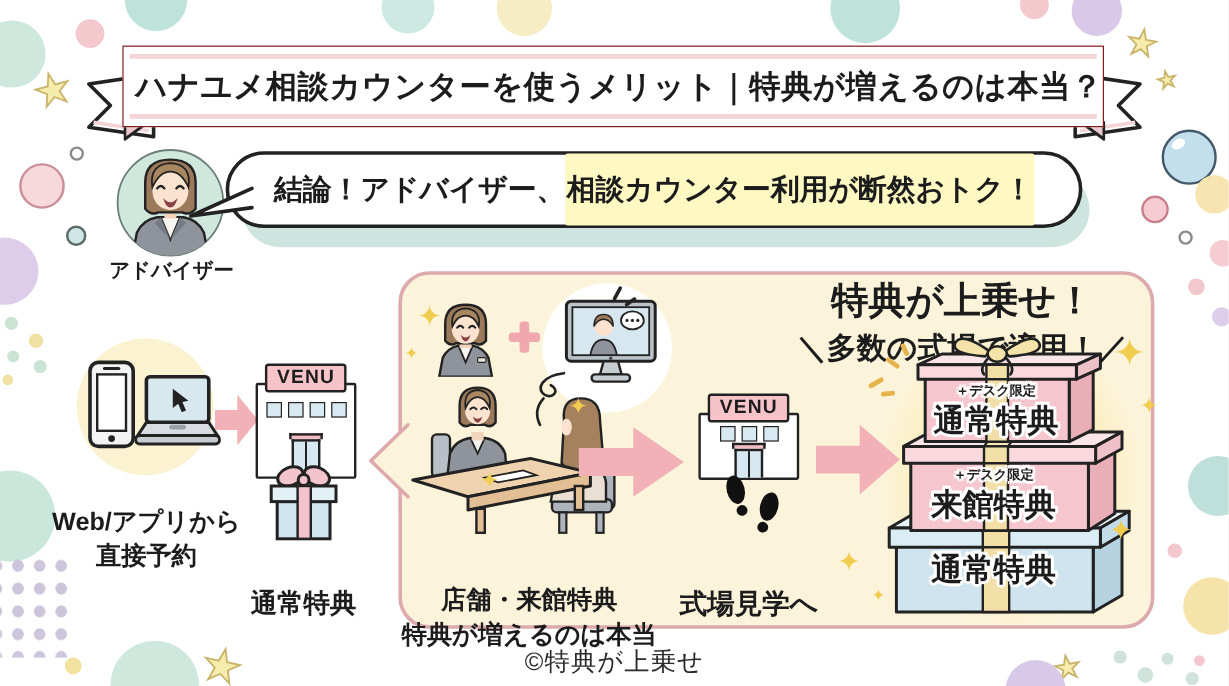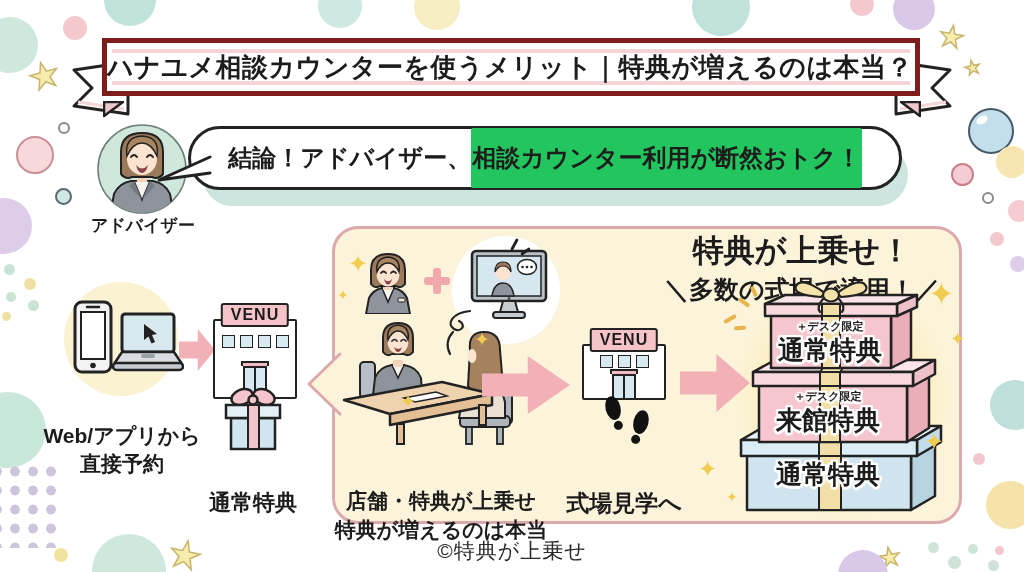--- a/index.html
+++ b/index.html
@@ -11,36 +11,36 @@
   
   .dot{position:absolute;border-radius:50%;z-index:0;}
   .ring{position:absolute;border-radius:50%;z-index:0;box-sizing:border-box;}
   .star{position:absolute;z-index:0;color:#f6ecab;-webkit-text-stroke:1.5px #c9b46c;line-height:1;font-family:"DejaVu Sans",sans-serif;}
   .sparkle{position:absolute;color:#f0cc4f;line-height:1;z-index:4;font-family:"DejaVu Sans",sans-serif;}
   .dash{position:absolute;background:#222;border-radius:2px;z-index:4;}
   .dash.y{background:#e7b44c;}
   .polka{position:absolute;width:72px;height:86px;z-index:0;
     background:radial-gradient(#cdc5dc 4.5px,transparent 5px);background-size:18px 19px;}
   
-  .banner-bar{position:absolute;left:102px;top:38px;width:818px;height:58px;background:#fff;
-    border:5px solid #7f1d1d;display:flex;align-items:center;justify-content:flex-start;z-index:3;box-sizing:border-box;}
+  .banner-bar{position:absolute;left:102px;top:38px;width:818px;height:68px;background:#fff;
+    border:1px solid #7f1d1d;display:flex;align-items:center;justify-content:flex-end;z-index:3;box-sizing:border-box;}
   .banner-bar::before,.banner-bar::after{content:"";position:absolute;left:5px;right:5px;height:4px;background:#f3d5d8;}
   .banner-bar::before{top:6px;} .banner-bar::after{bottom:6px;}
   .banner-title{font-size:26px;font-weight:800;letter-spacing:0.5px;white-space:nowrap;z-index:1;}
   .tail{position:absolute;z-index:1;}
   .fold{position:absolute;z-index:2;}
   
   .advisor-label{position:absolute;left:83px;top:214px;width:120px;text-align:center;
     font-size:17px;font-weight:800;z-index:3;}
   .bubble-shadow{position:absolute;left:202px;top:144px;width:706px;height:62px;border-radius:32px;
     background:#cde5de;z-index:1;}
   .bubble{position:absolute;left:188px;top:126px;width:714px;height:64px;border-radius:33px;background:#fff;
     border:3px solid #222;display:flex;align-items:center;justify-content:center;z-index:3;box-sizing:border-box;
     font-size:24px;font-weight:800;white-space:nowrap;}
-  .hl{background:#22c55e;padding:14px 1px;border-radius:2px;}
+  .hl{background:#fef9c3;padding:14px 1px;border-radius:2px;}
   .bubble-tail{position:absolute;left:156px;top:150px;z-index:4;}
   
   .cap{position:absolute;text-align:center;font-weight:800;z-index:3;margin-top:36px;}
   
   .arrow{position:absolute;background:#f1b1b7;z-index:2;
     clip-path:polygon(0 30%,52% 30%,52% 0,100% 50%,52% 100%,52% 70%,0 70%);}
   
   .building{position:absolute;z-index:2;}
   .b-sign{position:absolute;top:0;left:50%;transform:translateX(-50%);background:#f6c3c9;
     border:2.5px solid #222;border-radius:3px;font-weight:800;letter-spacing:1px;padding:0 8px;
@@ -288,21 +288,21 @@
     <rect x="55" y="108" width="7" height="20" fill="#e2bf94" stroke="#222" stroke-width="2"></rect>
     <rect x="137" y="89" width="7" height="20" fill="#e2bf94" stroke="#222" stroke-width="2"></rect>
     <polygon points="62,82 94,76 105,80 73,86" fill="#ffffff" stroke="#222" stroke-width="1.5"></polygon>
   </svg>
   <div class="sparkle" style="left:348px;top:252px;font-size:24px;">✦</div>
   <div class="sparkle" style="left:337px;top:288px;font-size:14px;">✦</div>
   <div class="sparkle" style="left:400px;top:392px;font-size:19px;">✦</div>
   <div class="sparkle" style="left:474px;top:330px;font-size:19px;">✦</div>
 
   <div class="cap" style="left:330px;top:450px;width:222px;font-size:21px;line-height:29px;">
-    <div>店舗・特典が上乗せ</div>
+    <div>店舗・来館特典</div>
     <div>特典が増えるのは本当</div>
   </div>
 
   <div class="arrow" style="left:482px;top:356px;width:88px;height:58px;"></div>
 
   <div class="building" style="left:582px;top:328px;width:84px;height:72px;">
     <div class="b-sign">VENU</div>
     <div class="b-body">
       <div class="b-windows" style="margin-top:9px;">
         <div class="b-window"></div>

